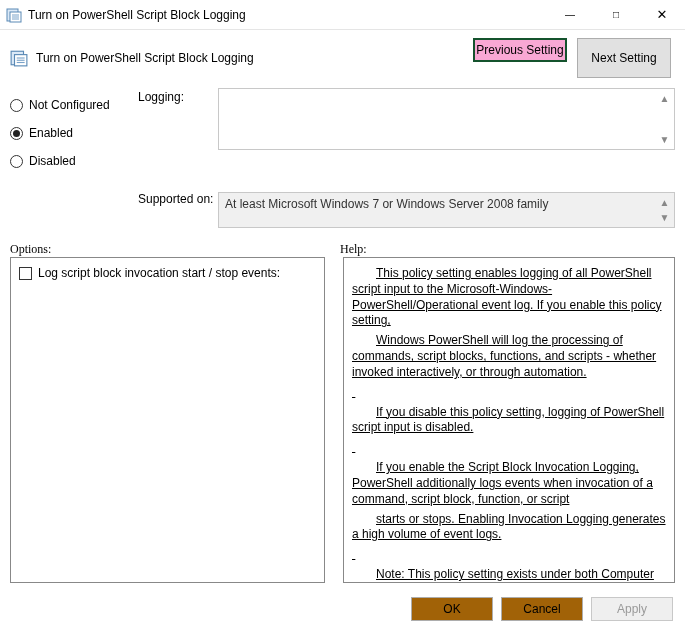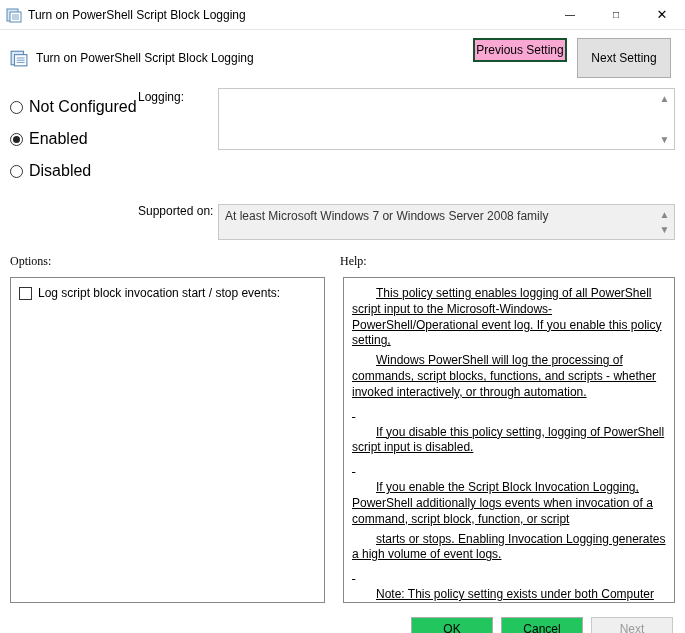--- a/index.html
+++ b/index.html
@@ -54,21 +54,21 @@
   .top-grid {
     display:grid;
     grid-template-columns: 128px 80px 1fr;
     column-gap:0;
     margin-top:10px;
   }
   .radios { padding-top:2px; }
   .radio-row {
     display:flex; align-items:center; gap:6px;
     margin: 8px 0 14px 0;
-    font-size:16px;
+    font-size:12px;
   }
   .radio {
     width:13px;height:13px;border:1px solid #333;border-radius:50%;
     display:inline-flex;align-items:center;justify-content:center;
     background:#fff;
   }
   .radio .dot{width:7px;height:7px;border-radius:50%;background:#222;}
   .label-col { padding-top:2px; font-size:12px;}
   .label-col .lbl { height:62px; }
   .comment-box {
@@ -102,21 +102,21 @@
     display:grid;
     grid-template-columns: 330px 1fr;
     margin-top:14px;
     font-size:12px;
     font-family:Liberation Serif, serif;
   }
   .panes {
     display:grid;
     grid-template-columns: 315px 1fr;
     gap:18px;
-    margin-top:8px;
+    margin-top:0;
   }
   .pane {
     border:1px solid #888;
     background:#fff;
     height:326px;
     padding:8px 8px;
     font-size:12px;
     overflow:hidden;
     position:relative;
   }
@@ -127,21 +127,21 @@
   .help-text { line-height:1.32; font-size:12px;text-decoration:underline; }
   .help-text p { margin:0 0 4px 0; }
   .indent { text-indent:24px; }
   .footer {
     display:flex; justify-content:flex-end; gap:8px;
     padding:8px 12px 10px 0;
   }
   .btn {
     width:82px;height:24px;
     border:1px solid #adadad;
-    background:#22c55e;
+    background:#a16207;
     display:flex;align-items:center;justify-content:center;
     font-size:12px;
   }
   .btn.disabled { color:#9a9a9a; background:#efefef; border-color:#c8c8c8;}
 </style>
 </head>
 <body>
 
 <div class="titlebar">
   <span class="icon">
@@ -243,14 +243,14 @@
         <p class="indent">Note: This policy setting exists under both Computer Configuration and User Configuration in the Group Policy Editor. The Computer Configuration policy setting takes precedence over the User Configuration policy setting.</p>
       </div>
     </div>
   </div>
 
 </div>
 
 <div class="footer">
   <div class="btn">OK</div>
   <div class="btn">Cancel</div>
-  <div class="btn disabled">Next</div>
+  <div class="btn disabled">Apply</div>
 </div>
 
 </body></html>

